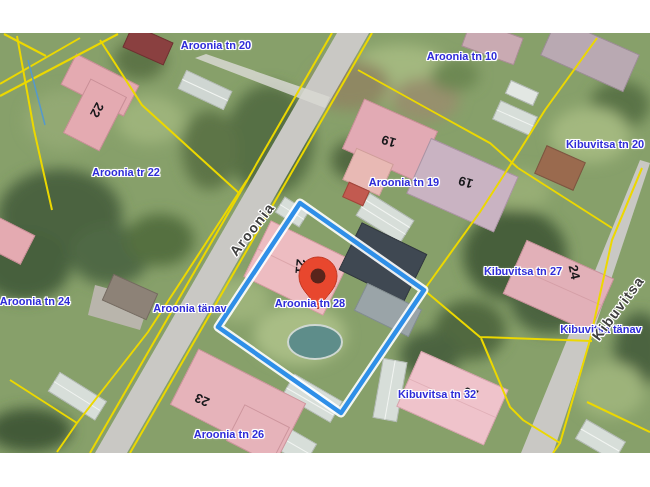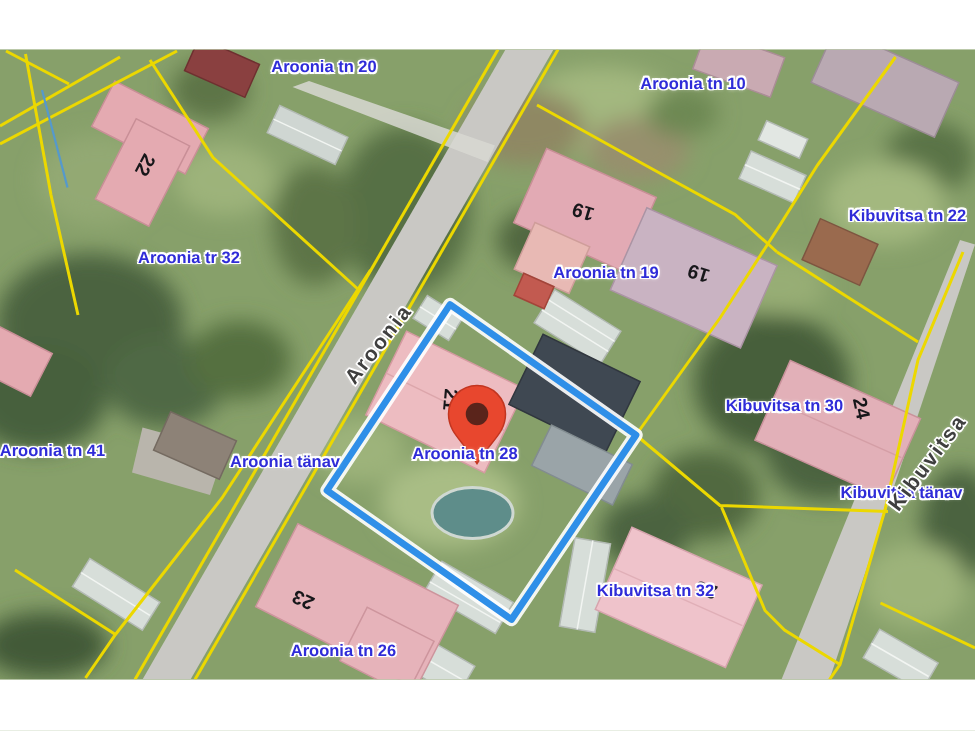--- a/index.html
+++ b/index.html
@@ -214,27 +214,27 @@
       <g>
         <path d="M318,309 C 309,294 299,289 299,276 a19,19 0 1 1 38,0 C 337,289 327,294 318,309 Z" fill="#e8472e" stroke="#c23520" stroke-width="1"></path>
         <circle cx="318" cy="276" r="7.5" fill="#5a241b"></circle>
       </g>
     </svg>
   </div>
 
   <div class="label-layer">
     <div class="lbl" style="left:216px;top:45px">Aroonia tn 20</div>
     <div class="lbl" style="left:462px;top:56px">Aroonia tn 10</div>
-    <div class="lbl" style="left:605px;top:144px">Kibuvitsa tn 22</div>
-    <div class="lbl" style="left:126px;top:172px">Aroonia tr 32</div>
+    <div class="lbl" style="left:605px;top:144px">Kibuvitsa tn 20</div>
+    <div class="lbl" style="left:126px;top:172px">Aroonia tr 22</div>
     <div class="lbl" style="left:404px;top:182px">Aroonia tn 19</div>
-    <div class="lbl" style="left:35px;top:301px">Aroonia tn 41</div>
+    <div class="lbl" style="left:35px;top:301px">Aroonia tn 24</div>
     <div class="lbl" style="left:190px;top:308px">Aroonia tänav</div>
     <div class="lbl" style="left:310px;top:303px">Aroonia tn 28</div>
-    <div class="lbl" style="left:523px;top:271px">Kibuvitsa tn 30</div>
+    <div class="lbl" style="left:523px;top:271px">Kibuvitsa tn 27</div>
     <div class="lbl" style="left:601px;top:329px">Kibuvitsa tänav</div>
     <div class="lbl" style="left:437px;top:394px">Kibuvitsa tn 32</div>
     <div class="lbl" style="left:229px;top:434px">Aroonia tn 26</div>
     <div class="street" style="left:252px;top:229px;transform:translate(-50%,-50%) rotate(-52deg)">Aroonia</div>
     <div class="street" style="left:618px;top:308px;transform:translate(-50%,-50%) rotate(-53deg)">Kibuvitsa</div>
   </div>
 
 </div>
 
 </body></html>

